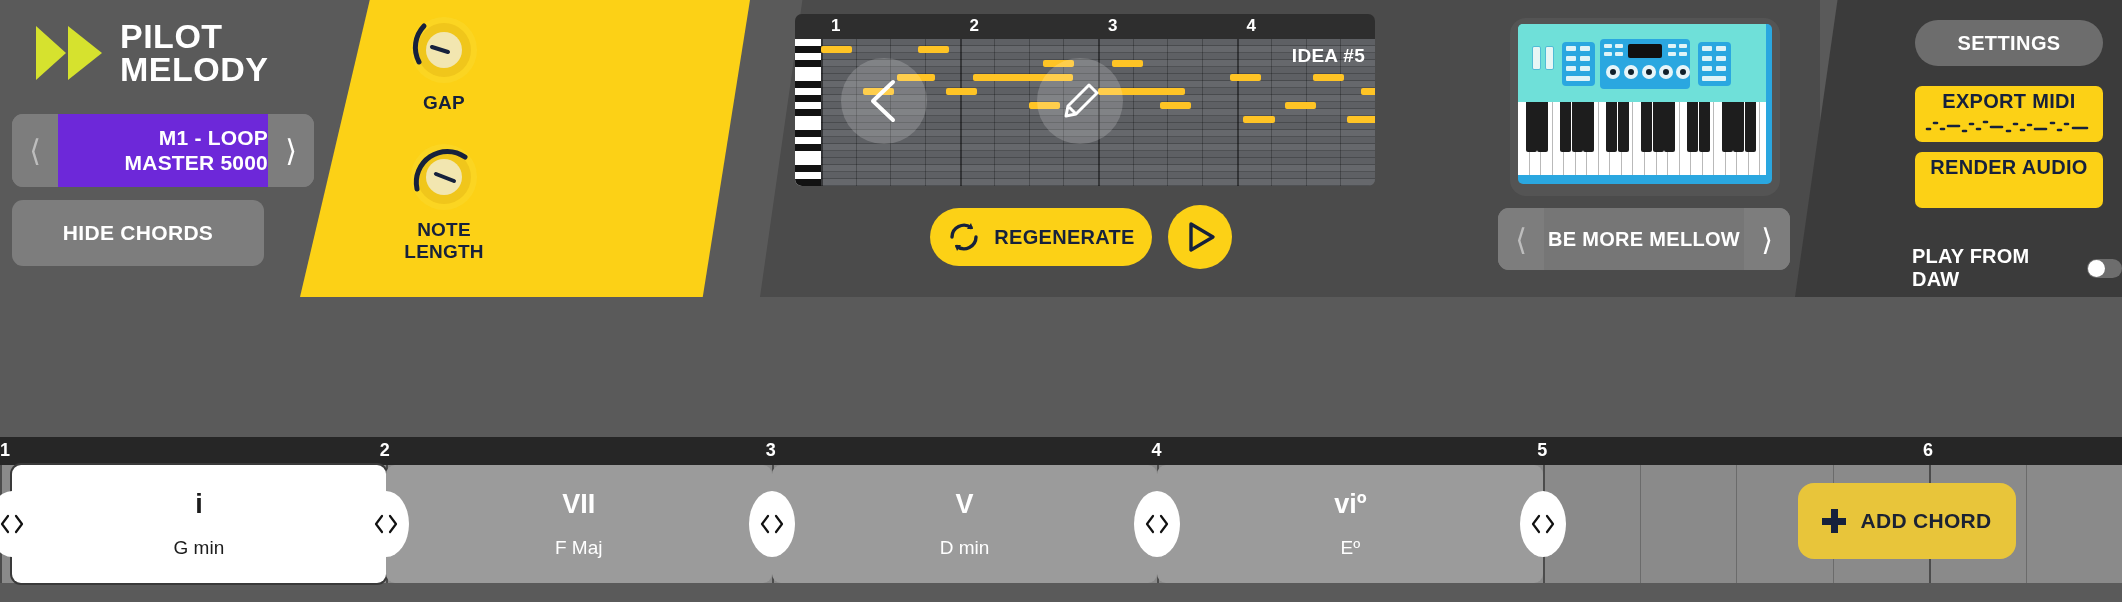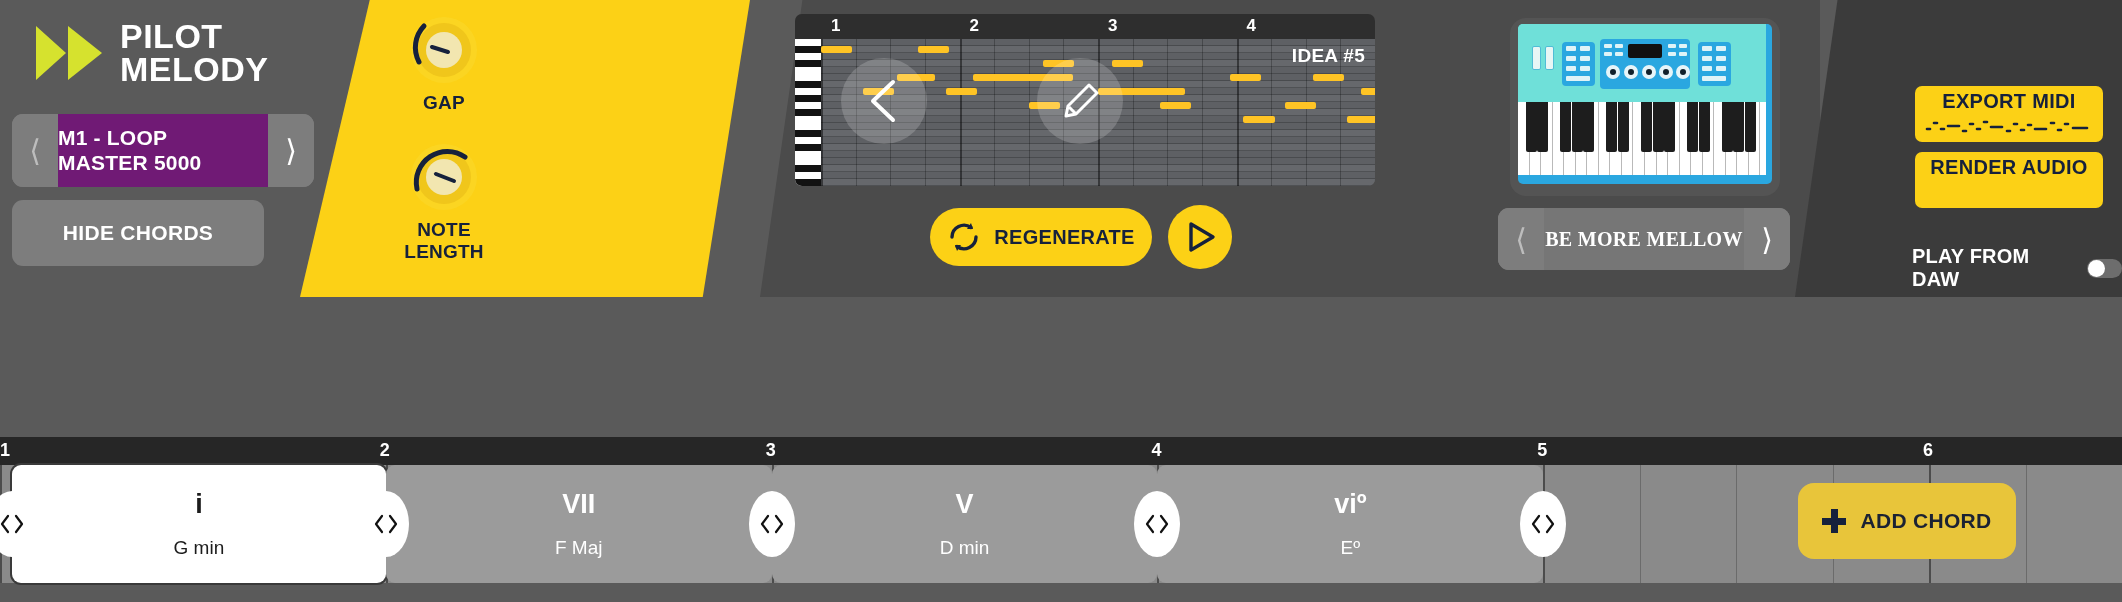--- a/index.html
+++ b/index.html
@@ -41,22 +41,22 @@
   .sel-row {
     position: absolute; left: 12px; top: 114px; width: 302px; height: 73px;
     background: #7d7d7d; border-radius: 11px; display: flex; overflow: hidden;
   }
   .sel-arrow {
     width: 46px; display: flex; align-items: center; justify-content: center;
     color: #bdbdbd; font-size: 30px; background: #7d7d7d; cursor: pointer;
   }
   .sel-arrow.right { color: #ffffff; }
   .sel-mid {
-    flex: 1; background: #701a75; display: flex; flex-direction: column;
-    align-items: flex-start; justify-content: center; color: #fff;
+    flex: 1; background: #6d28d9; display: flex; flex-direction: column;
+    align-items: flex-end; justify-content: center; color: #fff;
     font-size: 21px; font-weight: bold; line-height: 1.15; letter-spacing: .2px;
   }
   .hide-chords-btn {
     position: absolute; left: 12px; top: 200px; width: 252px; height: 66px;
     background: #7d7d7d; border-radius: 11px; color: #fff;
     display: flex; align-items: center; justify-content: center;
     font-size: 21px; font-weight: bold; cursor: pointer; letter-spacing: .3px;
   }
 
   
@@ -135,21 +135,21 @@
   .kbd-screen { position: absolute; background: #111; border-radius: 2px; }
   .kbd-dial { position: absolute; background: #e6f5f9; border-radius: 50%; }
   .kbd-dial i { position:absolute; left:50%; top:50%; transform: translate(-50%,-50%); width: 6px; height: 6px; background:#12222c; border-radius:50%; }
 
   .mellow-row {
     position: absolute; left: 1498px; top: 208px; width: 292px; height: 62px;
     background: #7d7d7d; border-radius: 11px; display: flex; overflow: hidden;
   }
   .mellow-mid {
     flex:1; background: #767676; display:flex; align-items:center; justify-content:center;
-    color:#fff; font-size: 20px; font-weight: bold; letter-spacing:.3px;font-family:Liberation Serif, serif;
+    color:#fff; font-size: 20px; font-weight: bold; letter-spacing:.3px;
   }
 
   
   .settings-btn {
     position: absolute; left: 1915px; top: 20px; width: 188px; height: 46px;
     background: #6d6d6d; border-radius: 23px; color: #fff;
     display:flex; align-items:center; justify-content:center;
     font-size: 20px; font-weight: bold; cursor:pointer; letter-spacing:.4px;
   }
   .yellow-action {
@@ -485,20 +485,21 @@
           </div>
       </div>
     </div>
 
     <div class="mellow-row">
       <div class="sel-arrow">⟨</div>
       <div class="mellow-mid">BE MORE MELLOW</div>
       <div class="sel-arrow right">⟩</div>
     </div>
 
+    <div class="settings-btn">SETTINGS</div>
 
     <div class="yellow-action" style="top:86px;">
       <span class="lbl">EXPORT MIDI</span>
       <svg width="172" height="26" viewBox="0 0 172 26">
         <g stroke="#16213c" stroke-width="2.6" stroke-linecap="round">
           <line x1="4" y1="16" x2="7" y2="16"></line>
             <line x1="11" y1="10" x2="14" y2="10"></line>
           <line x1="18" y1="16" x2="21" y2="16"></line>
             <line x1="25" y1="13" x2="36" y2="13"></line>
           <line x1="40" y1="18" x2="43" y2="18"></line>

